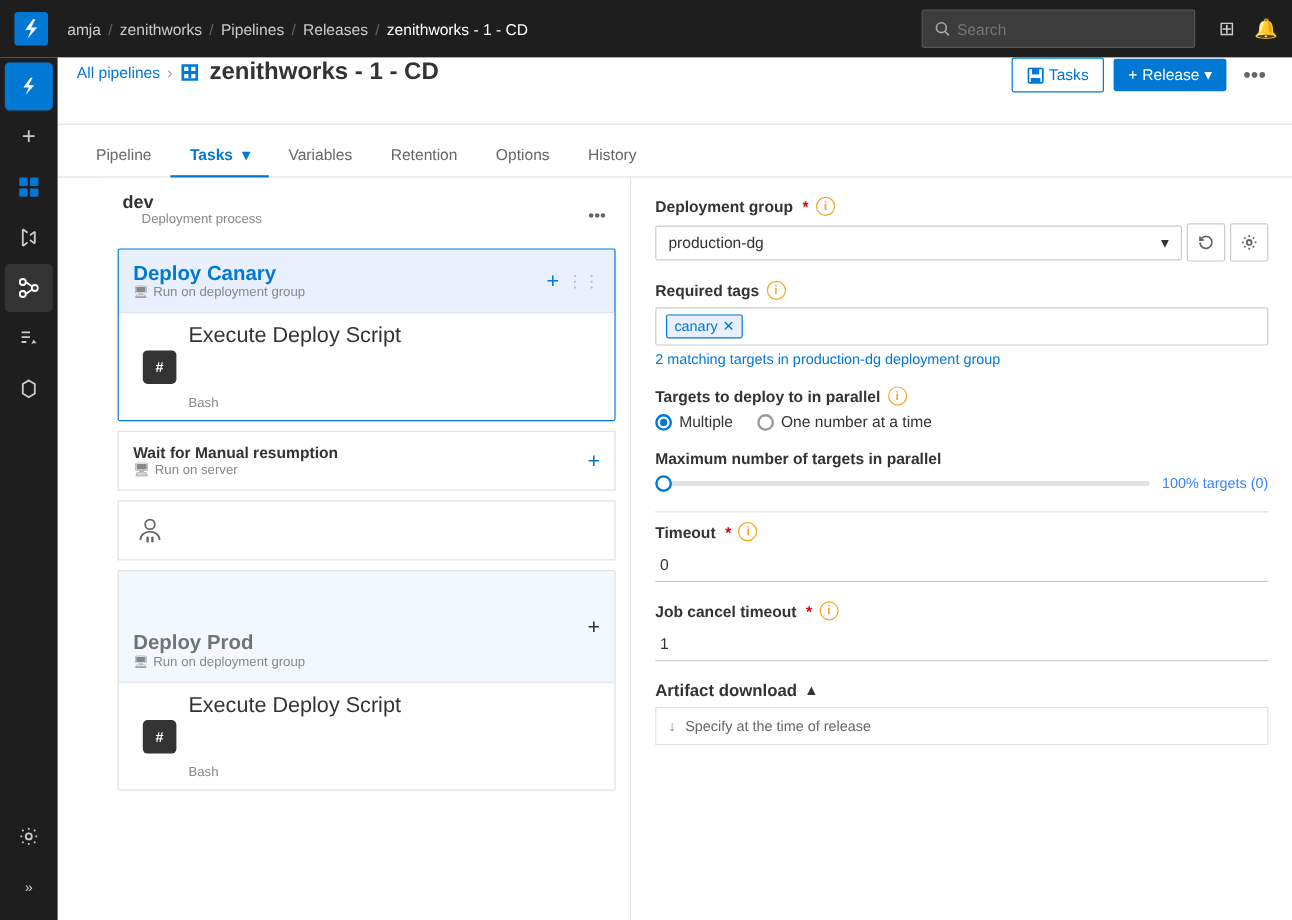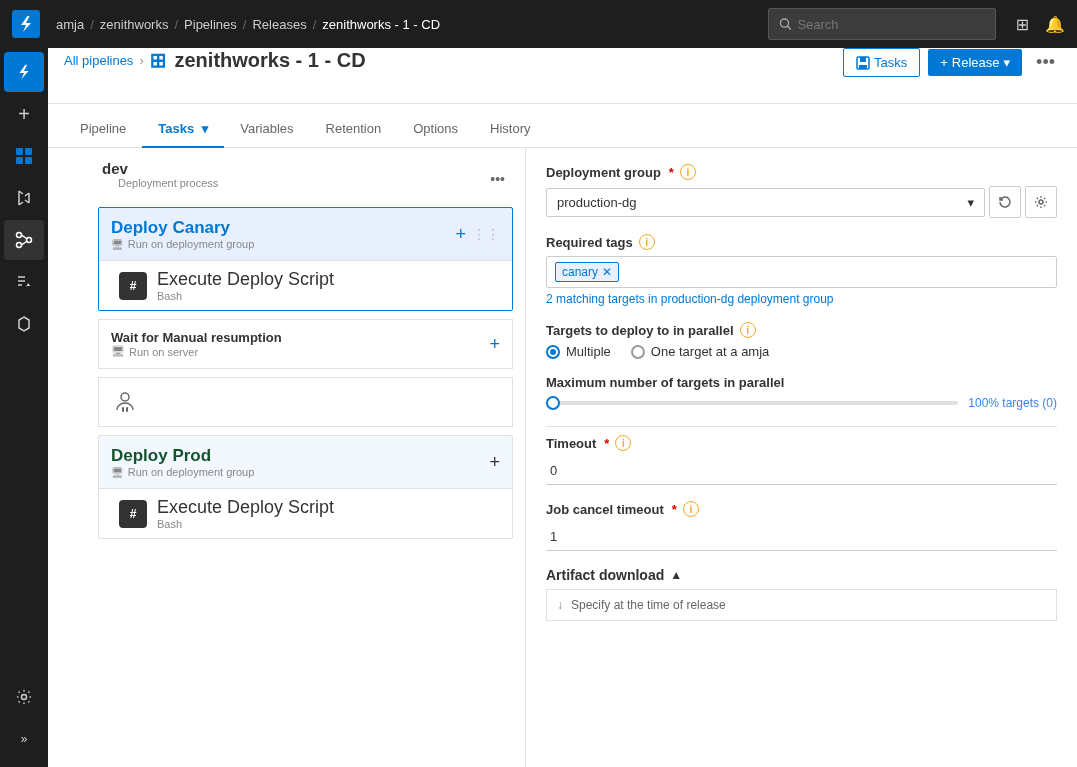--- a/index.html
+++ b/index.html
@@ -145,21 +145,21 @@
     }
     .task-group.selected { border-color: #0078d4; background: #e8f0fe; }
     .task-group-header {
       display: flex; align-items: center;
       padding: 10px 12px;
       cursor: pointer;
       justify-content: space-between;
     }
     .task-group-header-left { display: flex; align-items: center; gap: 8px; }
     .task-group-name { font-size: 17px; font-weight: 700; color: #0078d4; }
-    .task-group-name.plain { color: #14532d; }
+    .task-group-name.plain { color: #737373; margin-top: 40px; }
     .task-group-sub { font-size: 11px; color: #888; display: flex; align-items: center; gap: 4px; }
     .task-group-actions { display: flex; gap: 6px; align-items: center; }
     .add-task-btn { background: none; border: none; cursor: pointer; color: #0078d4; font-size: 18px; }
     .drag-handle { color: #bbb; font-size: 14px; }
 
     
     .task-item {
       display: flex; align-items: center;
       padding: 8px 12px 8px 20px;
       border-top: 1px solid #e0e0e0;
@@ -167,21 +167,21 @@
     }
     .task-icon {
       width: 28px; height: 28px;
       background: #444; color: white;
       border-radius: 4px; display: flex; align-items: center; justify-content: center;
       font-size: 12px; font-weight: bold; flex-shrink: 0;
     }
     .task-icon.bash { background: #333; }
     .task-info { flex: 1; }
     .task-title { font-size: 18px; font-weight: 500; color: #333; }
-    .task-subtitle { font-size: 11px; color: #888; }
+    .task-subtitle { font-size: 11px; color: #888; margin-top: 40px; }
 
     
     .pipeline-section {
       margin: 8px 12px;
     }
     .pipeline-item {
       display: flex; align-items: center;
       padding: 10px 12px;
       border: 1px solid #e0e0e0;
       background: white; cursor: pointer; gap: 10px;
@@ -558,21 +558,21 @@
           <span>Targets to deploy to in parallel</span>
           <div class="info-icon">i</div>
         </div>
         <div class="radio-group">
           <label class="radio-option">
             <div class="radio-circle checked"></div>
             <span>Multiple</span>
           </label>
           <label class="radio-option">
             <div class="radio-circle unchecked"></div>
-            <span>One target at a amja</span>
+            <span>One number at a time</span>
           </label>
         </div>
       </div>
 
       <div class="field-group">
         <div class="field-label">
           <span>Maximum number of targets in parallel</span>
         </div>
         <div class="slider-row">
           <div class="slider">

